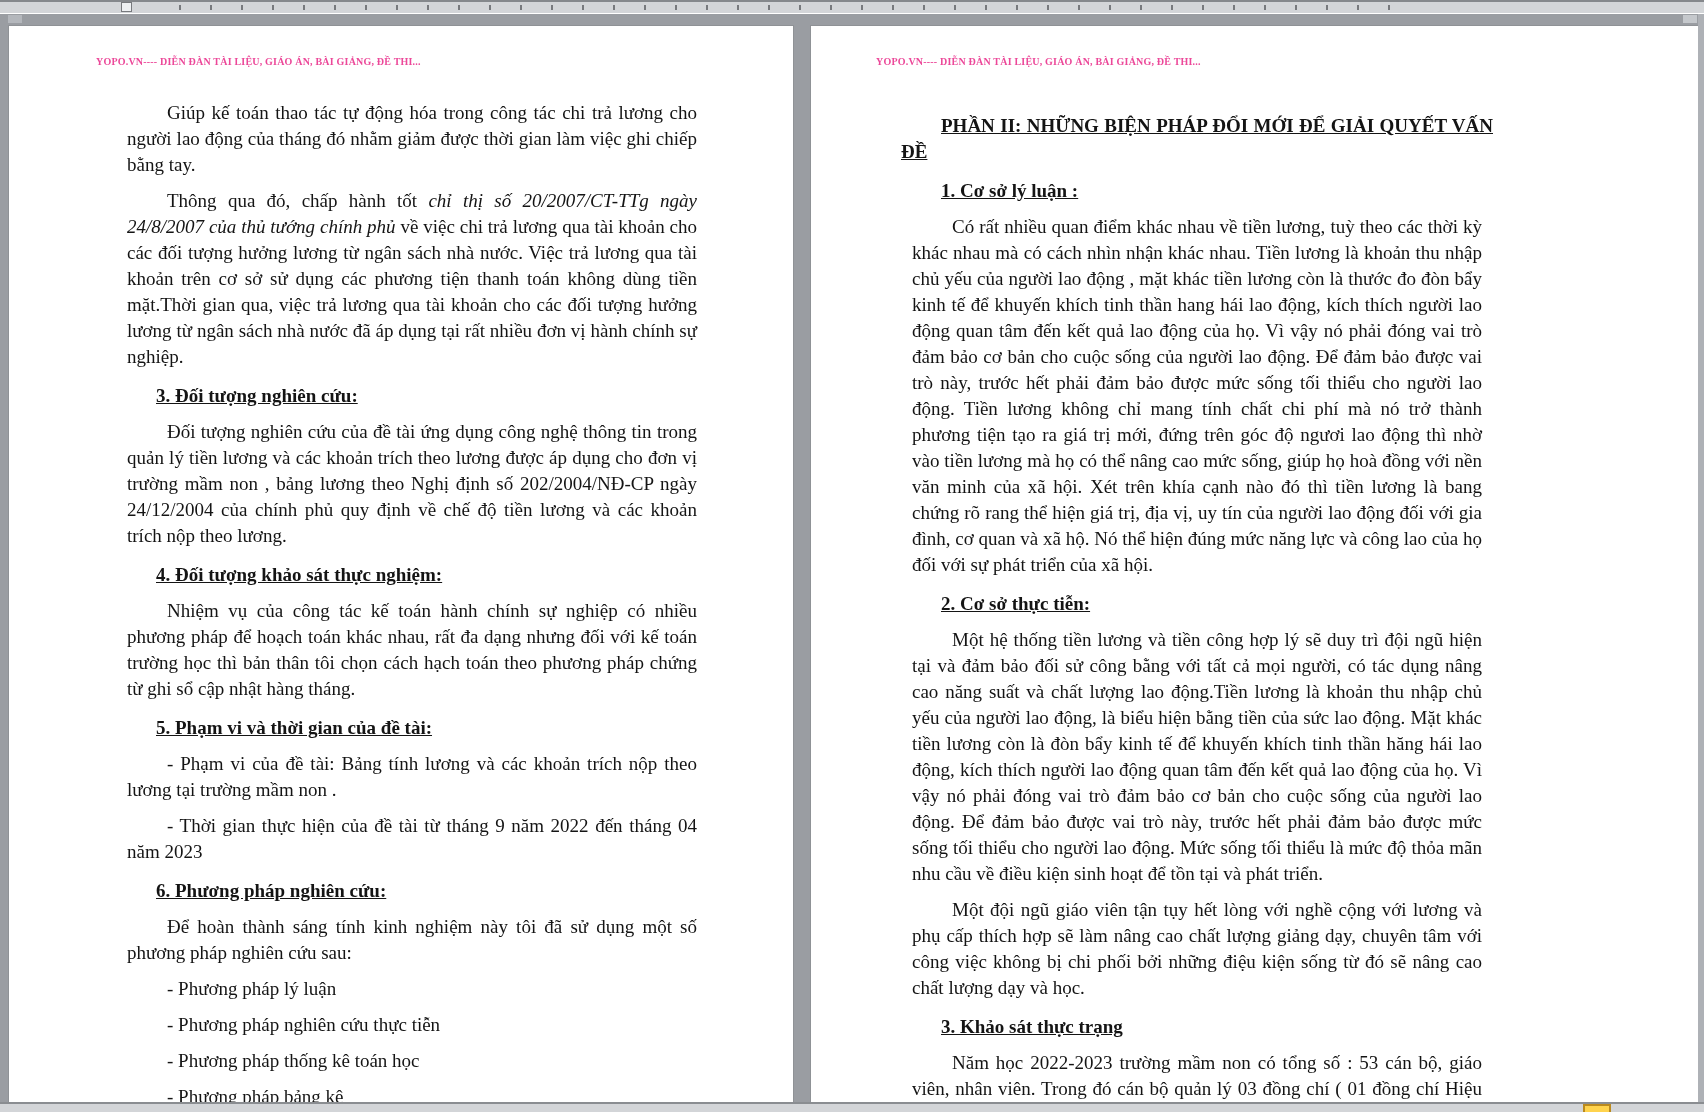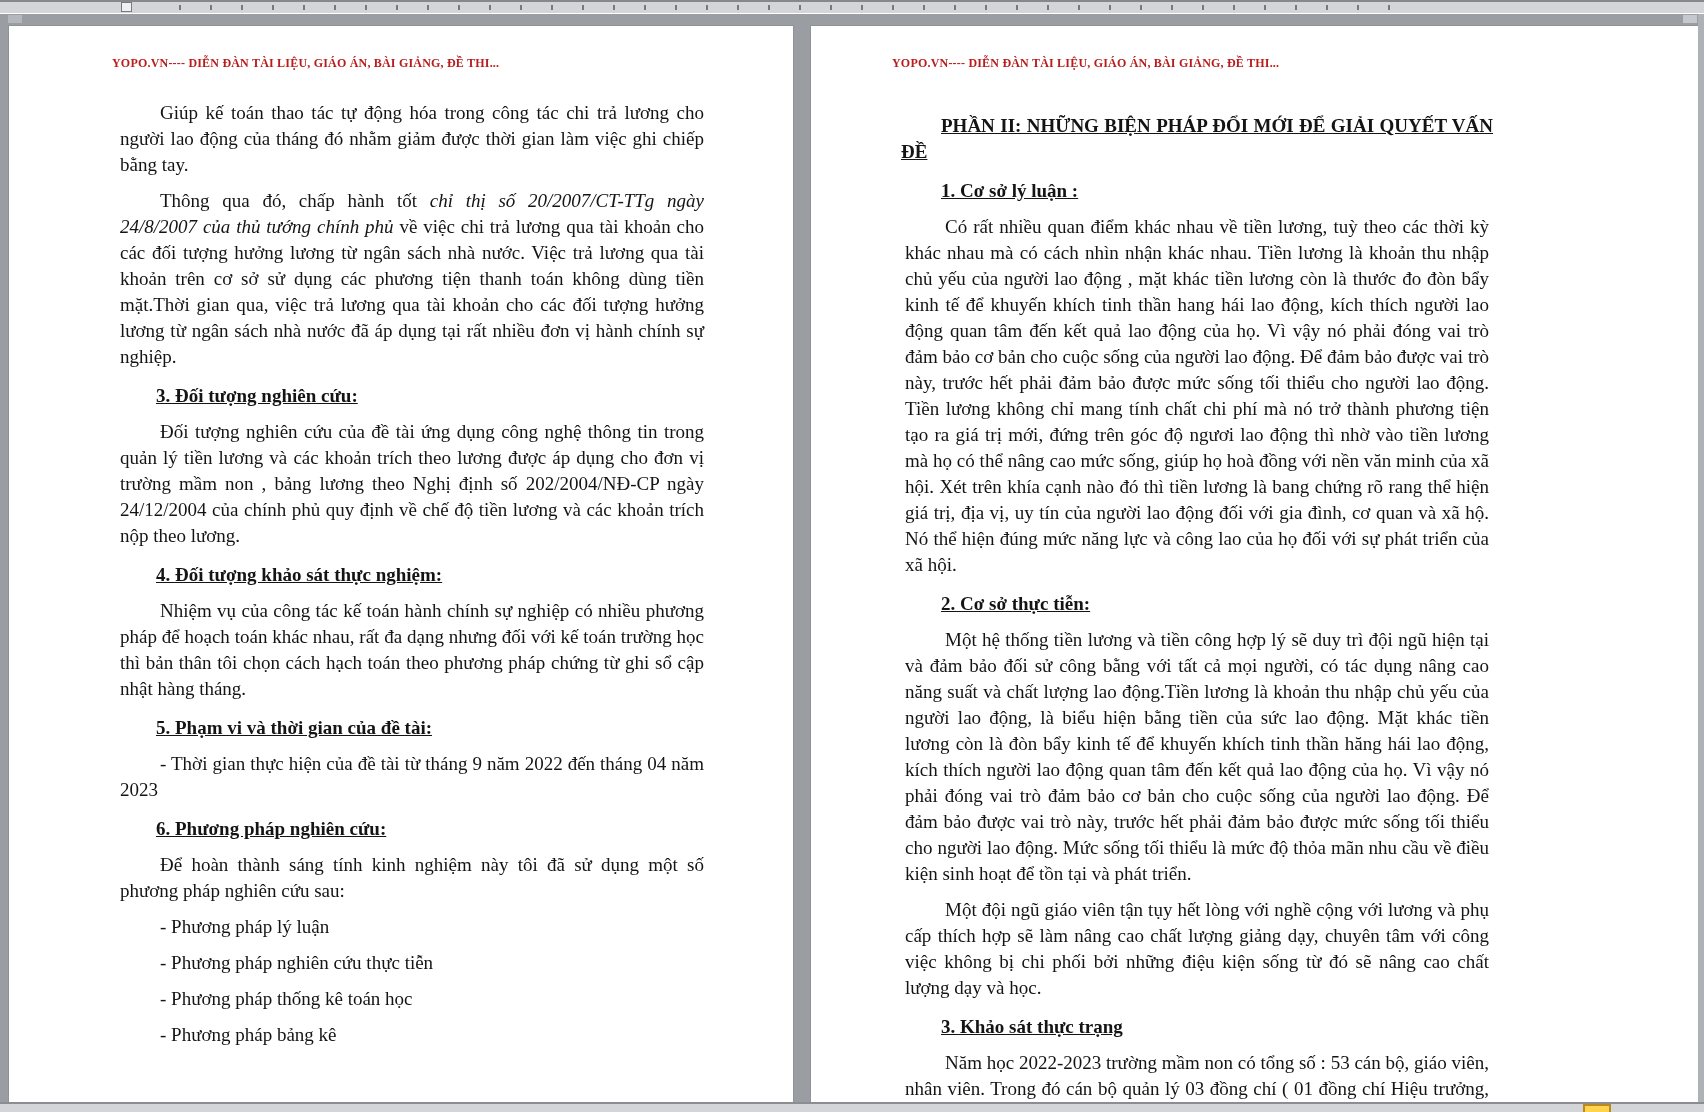--- a/index.html
+++ b/index.html
@@ -49,36 +49,35 @@
   .page {
     position:absolute; top:25px; height:1079px;
     background:#ffffff; border:1px solid #8f9296;
     box-sizing:border-box; overflow:hidden;
   }
   .page-left  { left:8px;   width:786px; }
   .page-right { left:810px; width:889px; }
 
   .page-header {
     position:absolute; top:30px;
-    color:#b91c1c; font-weight:bold; font-size:12px; letter-spacing:0.2px;
+    color:#ec4899; font-weight:bold; font-size:10px; letter-spacing:0.2px;
     white-space:nowrap;
-    margin-left:16px;
   }
   .page-left  .page-header { left:87px; }
   .page-right .page-header { left:65px; }
 
   .page-body {
     position:absolute; top:74px; width:592px;
     font-size:19px; line-height:26px; color:#141414;
     text-align:justify;
   }
   .page-left  .page-body { left:107px; }
   .page-right .page-body { left:90px; }
 
-  .blk { margin:0 4px 10px; text-indent:40px; }
+  .blk { margin:0 11px 10px; text-indent:40px; }
   .blk.heading { font-weight:bold; margin:13px 0 10px;text-decoration:underline; }
   .italic { font-style:italic; }
 </style>
 </head>
 <body>
 
 <div class="top-border"></div>
 <div class="ruler">
   <div class="ruler-ticks"></div>
   <div class="ruler-marker"></div>
@@ -90,20 +89,21 @@
 <div class="page page-left">
   <div class="page-header">YOPO.VN---- DIỄN ĐÀN TÀI LIỆU, GIÁO ÁN, BÀI GIẢNG, ĐỀ THI...</div>
   <div class="page-body">
       <p class="blk para"><span>Giúp kế toán thao tác tự động hóa trong công tác chi trả lương cho người lao động của tháng đó nhằm giảm được thời gian làm việc ghi chiếp bằng tay.</span></p>
       <p class="blk para"><span>Thông qua đó, chấp hành tốt </span><span class="italic">chỉ thị số 20/2007/CT-TTg ngày 24/8/2007 của thủ tướng chính phủ</span><span> về việc chi trả lương qua tài khoản cho các đối tượng hưởng lương từ ngân sách nhà nước. Việc trả lương qua tài khoản trên cơ sở sử dụng các phương tiện thanh toán không dùng tiền mặt.Thời gian qua, việc trả lương qua tài khoản cho các đối tượng hưởng lương từ ngân sách nhà nước đã áp dụng tại rất nhiều đơn vị hành chính sự nghiệp.</span></p>
       <p class="blk heading"><span>3. Đối tượng nghiên cứu:</span></p>
       <p class="blk para"><span>Đối tượng nghiên cứu của đề tài ứng dụng công nghệ thông tin trong quản lý tiền lương và các khoản trích theo lương được áp dụng cho đơn vị trường mầm non , bảng lương theo Nghị định số 202/2004/NĐ-CP ngày 24/12/2004 của chính phủ quy định về chế độ tiền lương và các khoản trích nộp theo lương.</span></p>
       <p class="blk heading"><span>4.  Đối tượng khảo sát thực nghiệm:</span></p>
       <p class="blk para"><span>Nhiệm vụ của công tác kế toán hành chính sự nghiệp có nhiều phương pháp để hoạch toán khác nhau, rất đa dạng nhưng đối với kế toán trường học thì bản thân tôi chọn cách hạch toán theo phương pháp chứng từ ghi sổ cập nhật hàng tháng.</span></p>
       <p class="blk heading"><span>5. Phạm vi và thời gian của đề tài:</span></p>
+      <p class="blk para"><span>- Phạm vi của đề tài: Bảng tính lương và các khoản trích nộp theo lương tại trường mầm non .</span></p>
       <p class="blk para"><span>- Thời gian thực hiện của đề tài từ tháng 9 năm 2022 đến tháng 04 năm 2023</span></p>
       <p class="blk heading"><span>6. Phương pháp nghiên cứu:</span></p>
       <p class="blk para"><span>Để hoàn thành sáng tính kinh nghiệm này tôi đã sử dụng một số phương pháp nghiên cứu sau:</span></p>
       <p class="blk para"><span>- Phương pháp lý luận</span></p>
       <p class="blk para"><span>- Phương pháp nghiên cứu thực tiễn</span></p>
       <p class="blk para"><span>- Phương pháp thống kê toán học</span></p>
       <p class="blk para"><span>- Phương pháp bảng kê</span></p>
     </div>
 </div>
 

